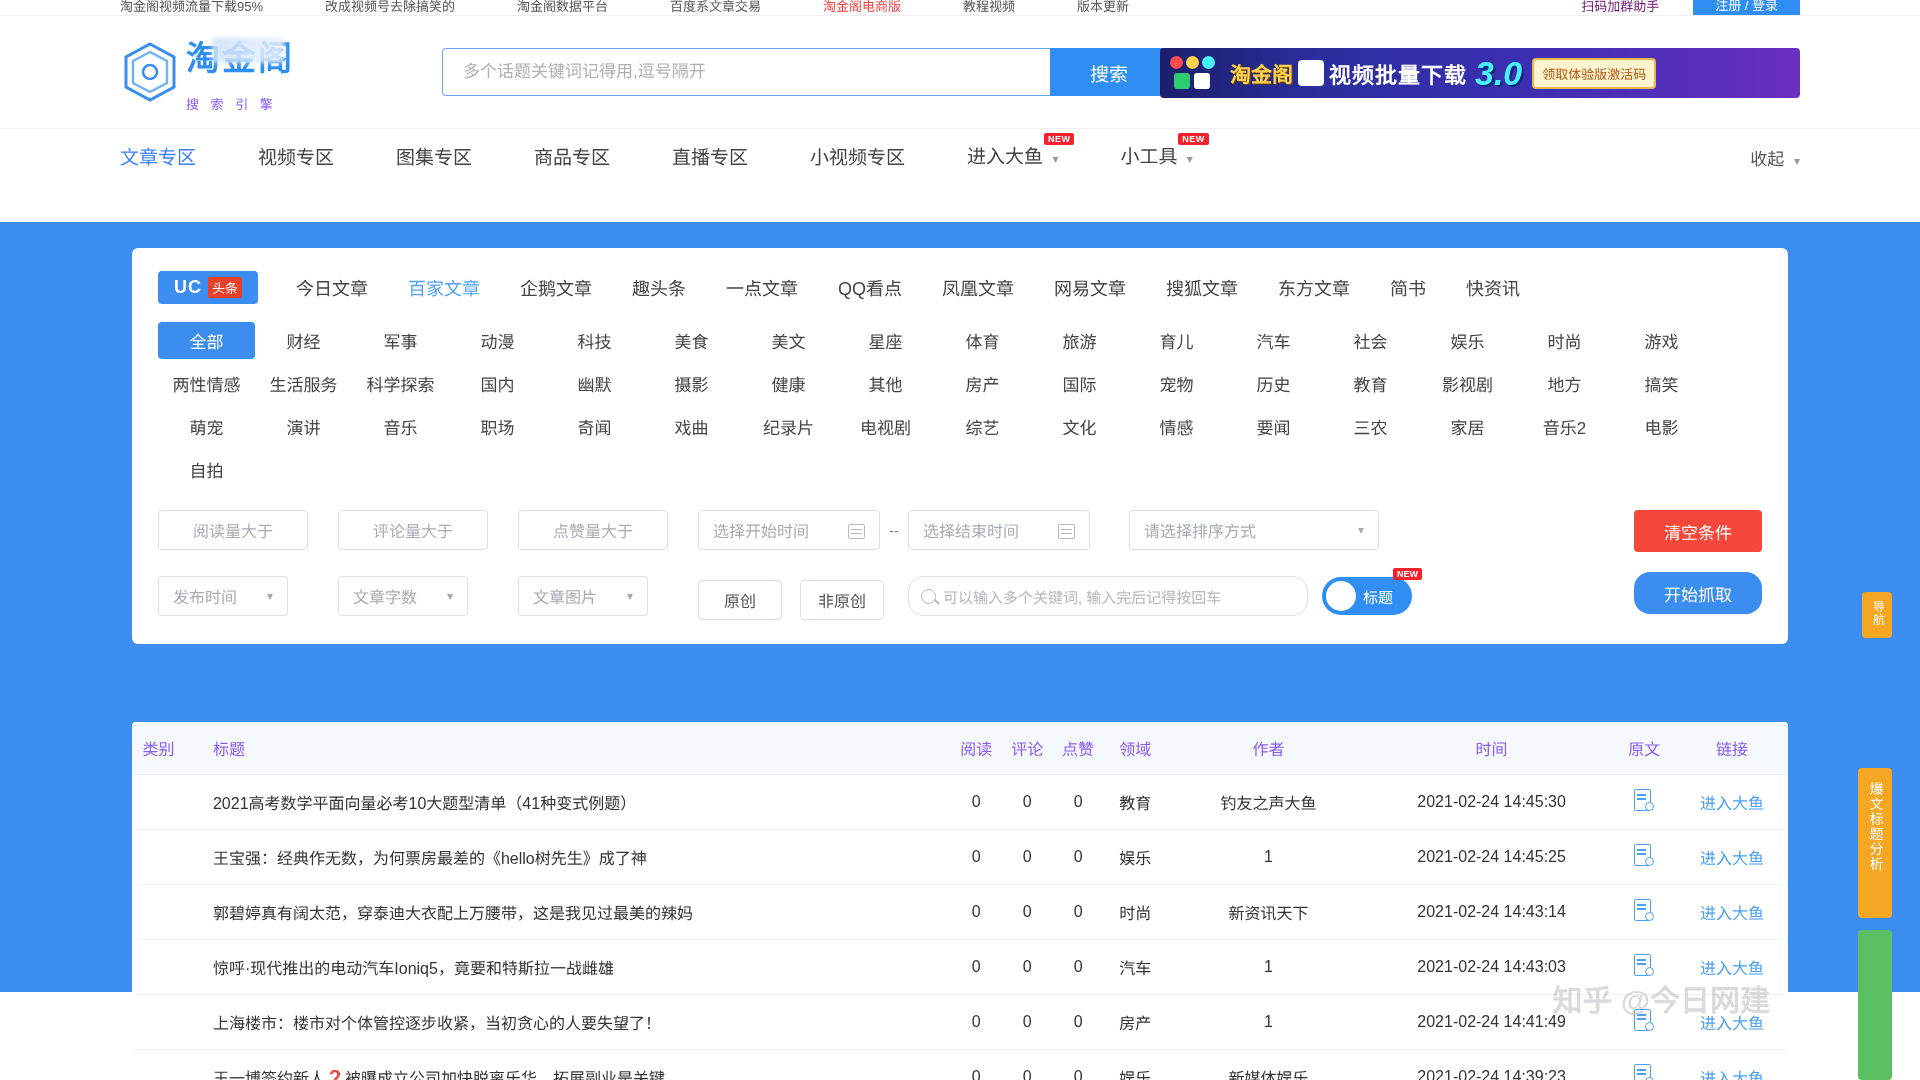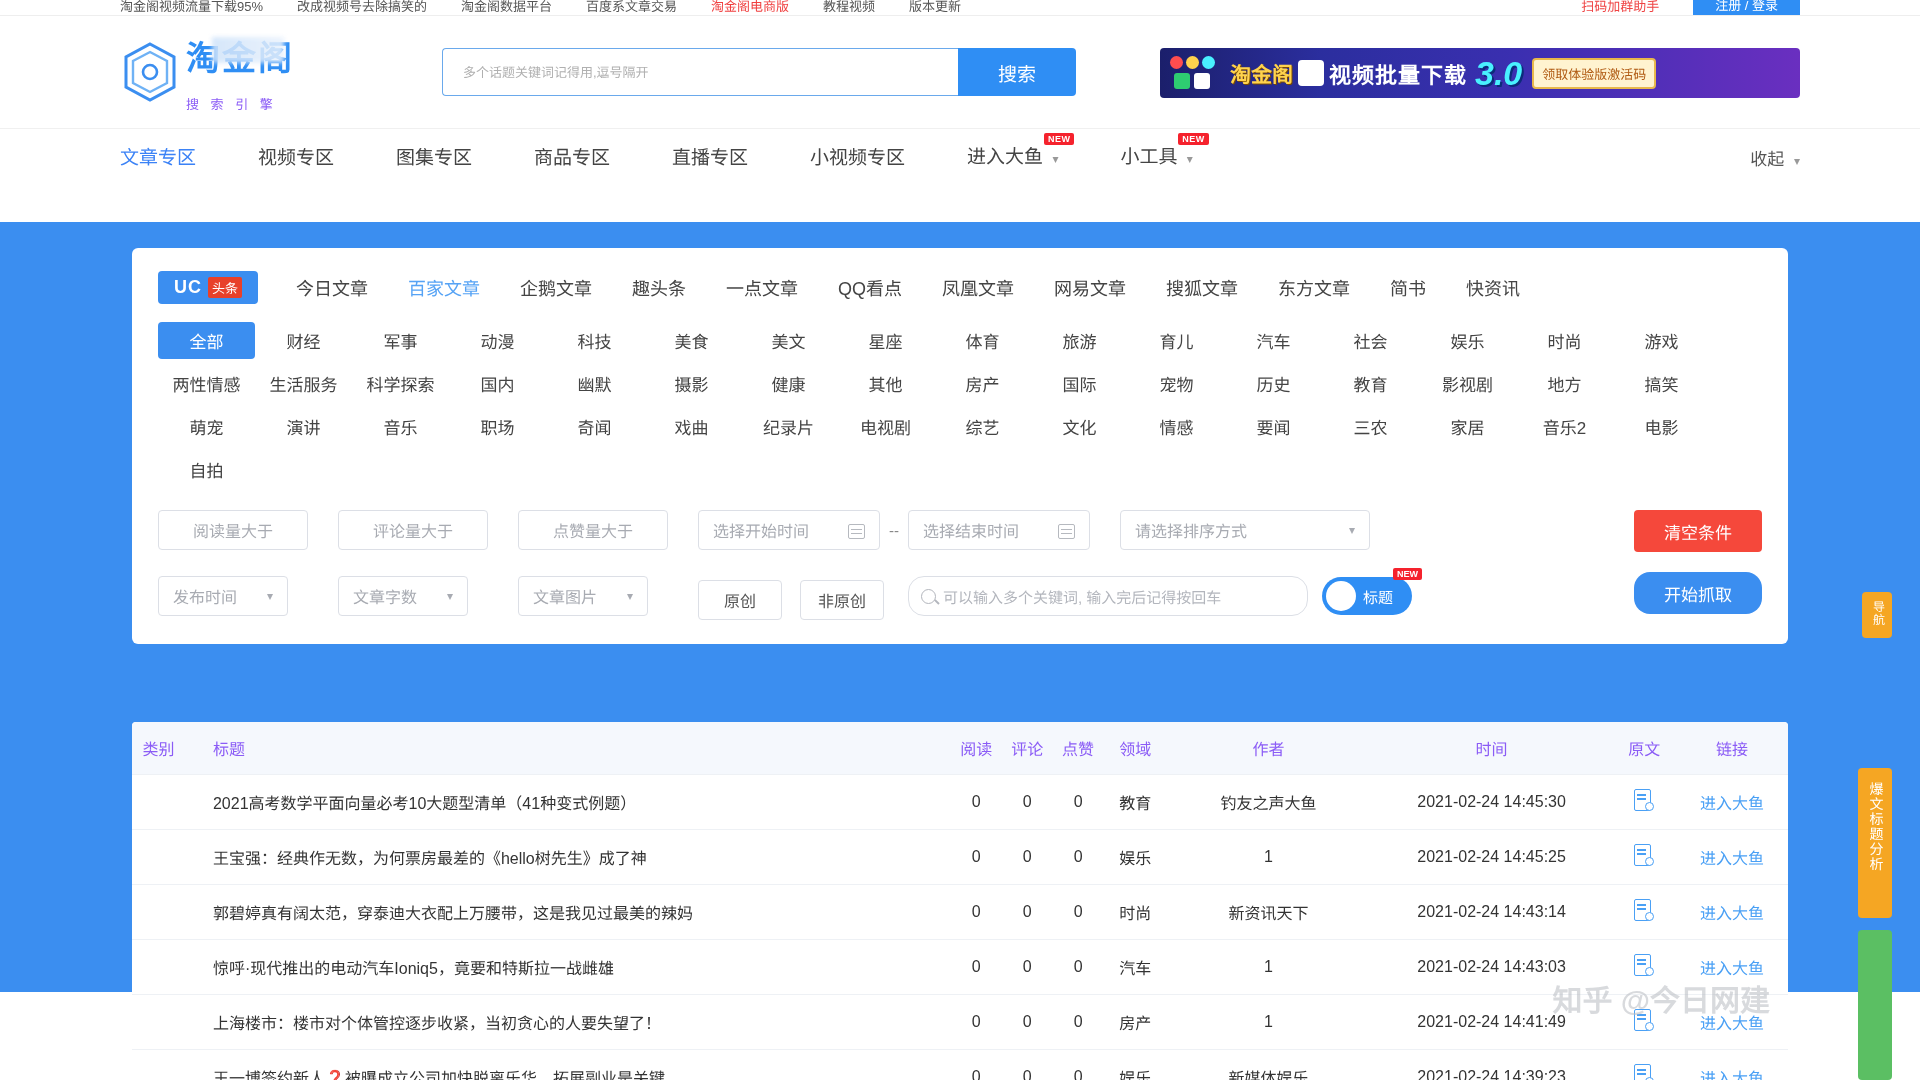--- a/index.html
+++ b/index.html
@@ -12,25 +12,26 @@
     color: #333;
   }
   #app { position: relative; width: 1920px; height: 1080px; }
 
   
   .topbar {
     height: 16px; background:#fff; position:relative;
     display:flex; align-items:flex-end; padding:0 120px;
     font-size:13px; color:#555; overflow:hidden;
     border-bottom:1px solid #eee;
+    gap:28px;
   }
   .topbar .tlink { margin-right:34px; white-space:nowrap; line-height:16px; }
   .topbar .tlink.hot { color:#f04040; }
   .topbar-right { position:absolute; right:120px; bottom:0; display:flex; align-items:flex-end; }
-  .topbar-right .tlink { color:#ef4444; }
+  .topbar-right .tlink { color:#701a75; }
   .vip-btn {
     background:#2f8ef4; color:#fff; font-size:13px; padding:2px 22px;
     border-radius:3px 3px 0 0; line-height:14px;
   }
 
   
   .header {
     height:112px; background:#fff; display:flex; align-items:center;
     padding:0 120px; position:relative;
   }
@@ -39,22 +40,22 @@
   .logo-text { margin-left:6px; position:relative; }
   .logo-title { font-size:34px; font-weight:bold; color:#2f8ef4; letter-spacing:2px;
     filter: blur(0.3px); }
   .logo-sub { font-size:13px; color:#8b5cf6; letter-spacing:4px; margin-top:14px;
     filter: blur(0.4px); }
   .logo-blur { position:absolute; left:26px; top:6px; width:72px; height:26px;
     background:linear-gradient(90deg,#cfe3fa,#e8f1fc); opacity:.85; filter:blur(2px);}
 
   .searchwrap { display:flex; margin-left:72px; }
   .search-input {
-    width:516px; height:48px; border:1px solid #6aa9ec; border-right:none;
-    border-radius:4px 0 0 4px; padding:0 20px; font-size:13px; color:#333;
+    width:608px; height:48px; border:1px solid #6aa9ec; border-right:none;
+    border-radius:4px 0 0 4px; padding:0 20px; font-size:17px; color:#333;
     outline:none; background:#fff;
   }
   .search-input::placeholder { color:#b0b0b0; }
   .search-btn {
     width:118px; height:48px; background:#2f8ef4; border:none; color:#fff;
     font-size:19px; cursor:pointer; border-radius:0 4px 4px 0;
     font-family:"Liberation Sans", sans-serif;
   }
 
   .promo {
@@ -132,21 +133,21 @@
   .cat.sel { background:#3b8ef0; color:#fff; border-radius:4px; width:97px; }
 
   .filterrow { display:flex; align-items:center; margin-top:22px; position:relative; }
   .fbox {
     height:40px; border:1px solid #dcdfe6; border-radius:4px; background:#fff;
     display:flex; align-items:center; justify-content:center; color:#a8abb2;
     font-size:16px; padding:0 14px; cursor:pointer; white-space:nowrap;
   }
   .fbox.num { width:150px; }
   .fbox.date { width:182px; justify-content:space-between; color:#a8abb2; }
-  .fbox.sel-ctl { width:250px; justify-content:space-between; }
+  .fbox.sel-ctl { width:250px; justify-content:space-between;margin-left:9px; }
   .fbox.drop { width:130px; justify-content:space-between; }
   .fbox.pill { width:84px; justify-content:center; color:#555;margin-top:8px; }
   .gap { width:30px; }
   .dash { color:#888; margin:0 9px; font-size:15px; }
   .cal { width:17px; height:17px; position:relative; flex:0 0 17px; }
   .cal:before{ content:""; position:absolute; inset:2px 0 0 0; border:1.5px solid #b6b9bf;
     border-radius:2px; }
   .cal:after{ content:""; position:absolute; left:3px; right:3px; top:7px; height:1.5px;
     background:#b6b9bf; box-shadow:0 4px 0 #b6b9bf; }
   .chev { color:#a8abb2; font-size:12px; }

